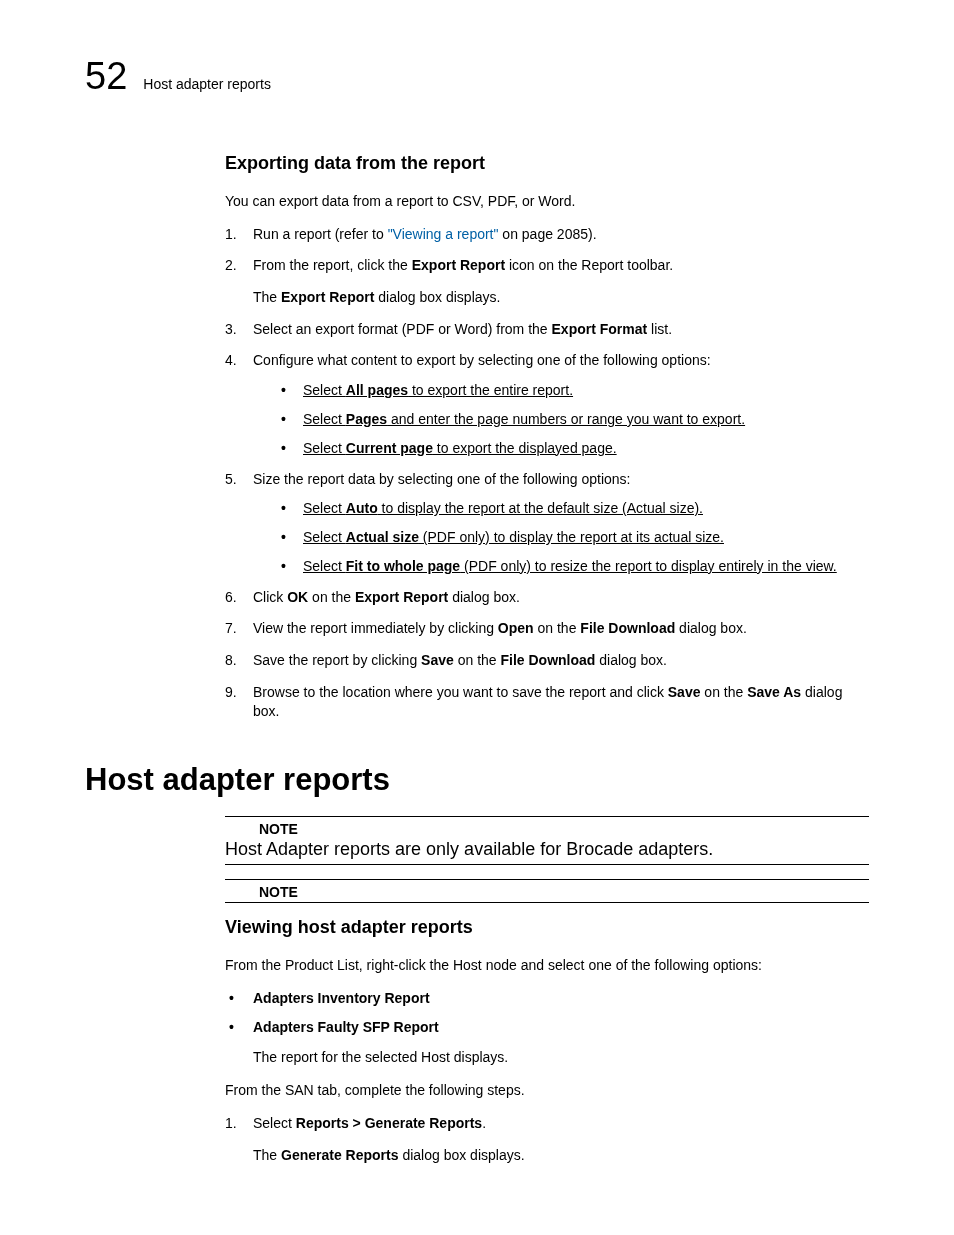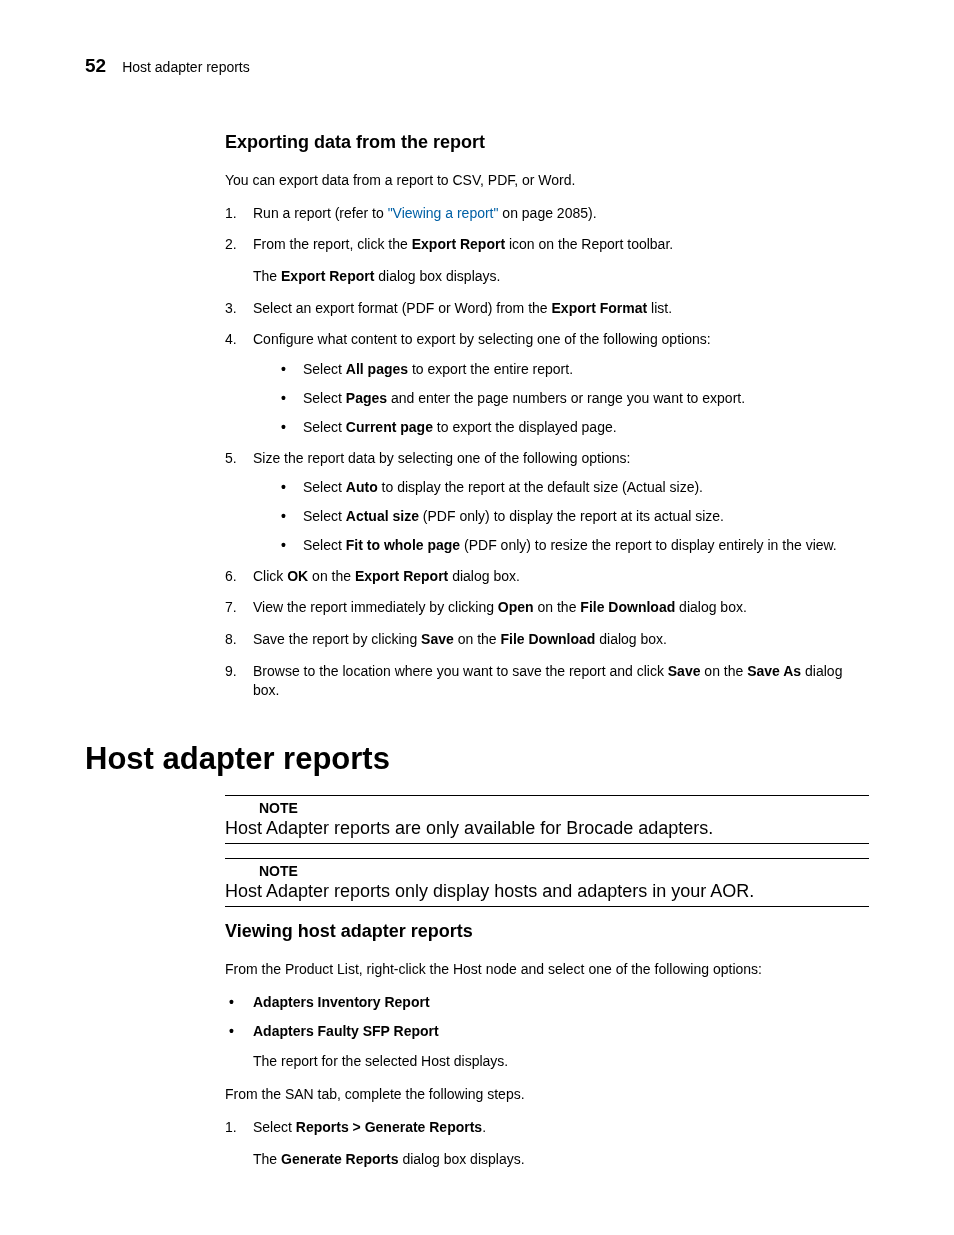--- a/index.html
+++ b/index.html
@@ -16,22 +16,22 @@
     width: 954px;
   }
   .running-head {
     display: flex;
     align-items: baseline;
     margin-bottom: 55px;
   }
   .rh-num {
     font-family: "Arial Narrow", Arial, sans-serif;
     font-stretch: condensed;
-    font-size: 19px;
-    font-weight: 700;
+    font-size: 38px;
+    font-weight: 400;
     margin-right: 16px;
   }
   .rh-text {
     font-size: 14px;
   }
   .content {
     margin-left: 140px;
   }
   .h2 {
     font-family: "Arial Narrow", Arial, sans-serif;
@@ -79,20 +79,21 @@
     list-style: none;
     padding: 0;
     margin: 10px 0 0 28px;
     font-size: 14px;
   }
   ul.bullets > li {
     position: relative;
     padding-left: 22px;
     margin-bottom: 10px;
     line-height: 1.35;
+    text-decoration: underline;
   }
   ul.bullets > li::before {
     content: "•";
     position: absolute;
     left: 0;
     top: 0;
     font-size: 14px;
     font-weight: 700;
   }
   ul.top-bullets {
@@ -225,21 +226,20 @@
     <div class="note-block">
       <hr class="note-rule">
       <div class="note-label">NOTE</div>
       <div class="note-text">Host Adapter reports are only available for Brocade adapters.</div>
       <hr class="note-rule">
     </div>
 
     <div class="note-block">
       <hr class="note-rule">
       <div class="note-label">NOTE</div>
-      <div class="note-text">Host Adapter reports only display hosts and adapters in your AOR.</div>
       <hr class="note-rule">
     </div>
 
     <h2 class="h2" style="">Viewing host adapter reports</h2>
 
     <p class="body">From the Product List, right-click the Host node and select one of the following options:</p>
 
     <ul class="top-bullets">
       <li><b>Adapters Inventory Report</b></li>
       <li><b>Adapters Faulty SFP Report</b>

